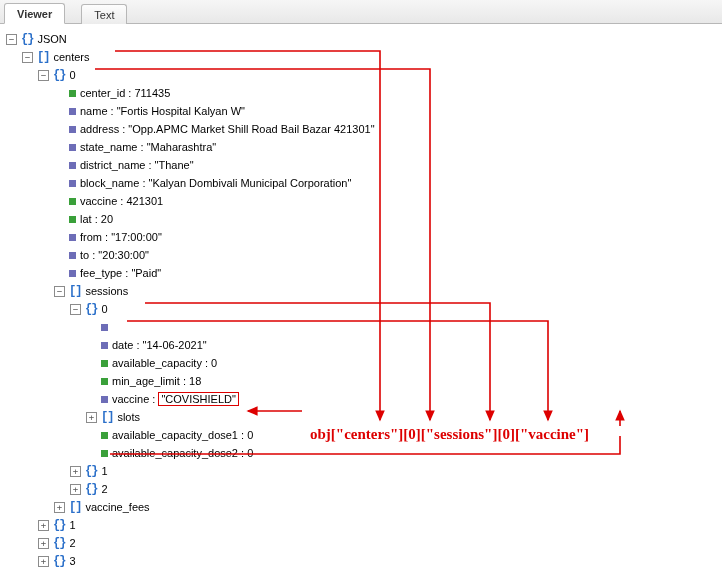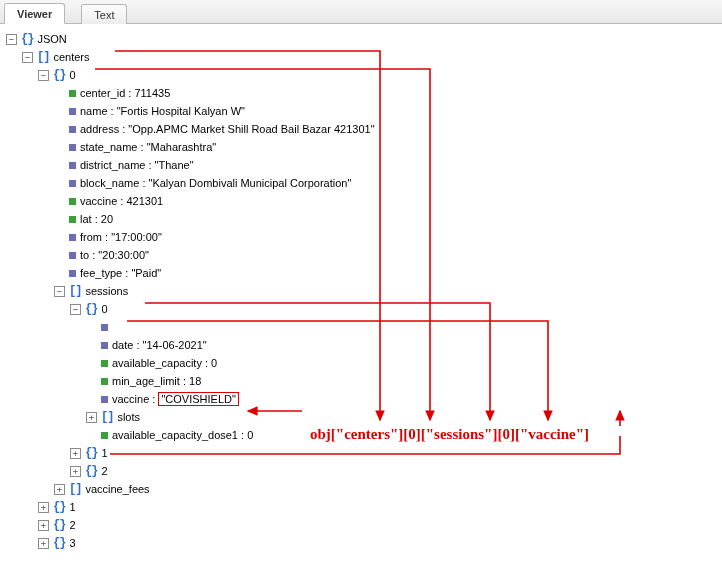--- a/index.html
+++ b/index.html
@@ -287,20 +287,28 @@
   </div>
 
   <div class="node">
       <span class="indent i5"></span>
       <span class="tw blank"></span>
       <span class="ico">
         <span class="sq int"></span>
       </span>
       <span class="label"><span>available_capacity_dose1</span> : <span class="val">0</span></span>
     </div>
+  <div class="node">
+      <span class="indent i5"></span>
+      <span class="tw blank"></span>
+      <span class="ico">
+        <span class="sq int"></span>
+      </span>
+      <span class="label"><span>available_capacity_dose2</span> : <span class="val">0</span></span>
+    </div>
 
   <div class="node">
       <span class="indent i4"></span>
       <span class="tw">+</span>
       <span class="ico braces">{}</span>
       <span class="label">1</span>
     </div>
   <div class="node">
       <span class="indent i4"></span>
       <span class="tw">+</span>

